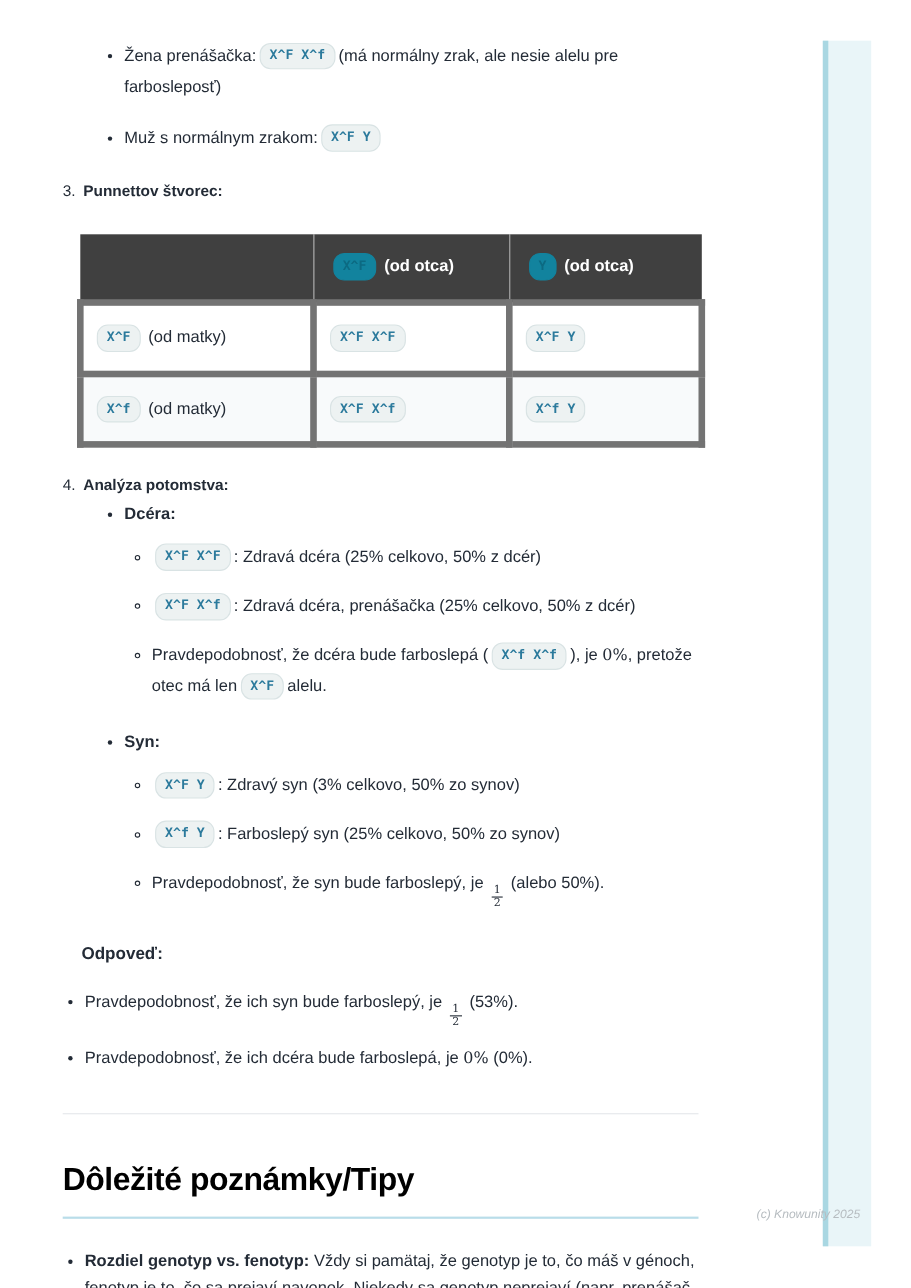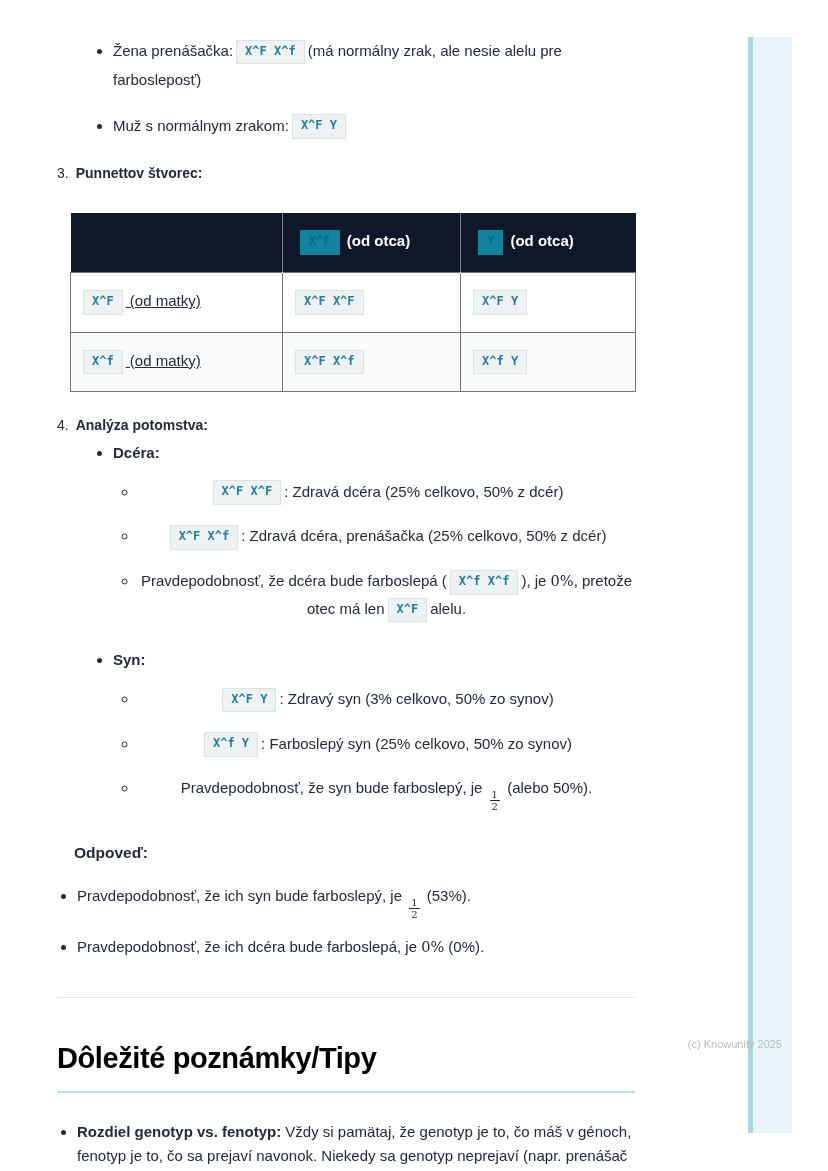--- a/index.html
+++ b/index.html
@@ -21,36 +21,36 @@
   
   ul { margin: 0; }
   ul.intro { list-style: disc; padding-left: 56px; margin-top: 0; }
   ul.intro > li { margin-bottom: 16px; line-height: 1.95; }
   .num-heading { margin-top: 24px; font-size: 14px; line-height: 1.4; }
   .num-heading .num { margin-right: 7px; }
   .num-heading strong { font-weight: 700; }
   ul.l1 { list-style: disc; padding-left: 56px; margin-top: 8px; }
   ul.l1 > li { margin-bottom: 6px; }
   .sub-label { font-weight: 700; }
-  ul.l2 { list-style: circle; padding-left: 25px; margin: 17px 0 28px 0; text-align: center; }
+  ul.l2 { list-style: circle; padding-left: 25px; margin: 17px 0 28px 0; }
   ul.l2 > li { margin-bottom: 17px; line-height: 1.85; }
   ul.plain { list-style: disc; padding-left: 20px; margin-top: 22px; }
   ul.plain > li { margin-bottom: 15px; line-height: 1.6; }
   ul.tips { list-style: disc; padding-left: 20px; margin-top: 27px; }
   ul.tips > li { margin-bottom: 17px; line-height: 1.55; }
   
   .badge {
     display: inline-block;
     font-family: "DejaVu Sans Mono", monospace;
     font-size: 12px;
     font-weight: 700;
     color: #2b7a9c;
     background: #edf2f2;
     border: 1px solid #d9e3e4;
-    border-radius: 0;
+    border-radius: 10px;
     padding: 3px 8px 4px 8px;
     margin: 0 3px;
     vertical-align: middle;
     white-space: pre;
     line-height: 1.3;
   }
   .badge-hdr {
     background: #12839e;
     border-color: #12839e;
     color: #0c6a82;
@@ -59,33 +59,32 @@
   table.punnett {
     border-collapse: collapse;
     margin: 30px 0 0 13px;
     width: 565px;
     table-layout: fixed;
   }
   table.punnett col.c1 { width: 212px; }
   table.punnett col.c2 { width: 178px; }
   table.punnett col.c3 { width: 175px; }
   table.punnett th {
-    background: #0f172a;
+    background: #404040;
     color: #ffffff;
     font-weight: 700;
     text-align: left;
     padding: 17px 14px;
     font-size: 15px;
   }
   table.punnett th + th { border-left: 1px solid rgba(255,255,255,0.45); }
   table.punnett td {
-    border: 1px solid #737373;
+    border: 6px solid #737373;
     padding: 17px 12px;
     background: #ffffff;
-    text-decoration: underline;
   }
   table.punnett tr.alt td { background: #f8fafb; }
   table.punnett td .badge { margin-left: 0; }
   
   .answer-label { font-weight: 700; margin: 32px 0 0 17px; font-size: 15.5px; }
   hr.sep { border: none; border-top: 1px solid #e4e7ea; margin: 38px 0 0 0; }
   h1.notes-title {
     color: #000000;
     font-size: 29px;
     font-weight: 700;
@@ -114,25 +113,26 @@
     position: absolute;
     left: 748px; top: 37px;
     width: 44px; height: 1096px;
     background: #e9f5f8;
     border-left: 5px solid #a9d7e2;
     box-sizing: border-box;
     z-index: 1;
   }
   .watermark {
     position: absolute;
-    right: 46px; top: 1038px;
+    right: 46px; top: 1098px;
     font-size: 11px;
     color: #b6bcc0;
     z-index: 2;
     white-space: nowrap;
+    font-style: italic;
   }
 </style>
 </head>
 <body>
 
 <div class="content">
 
   <ul class="intro">
     <li>
       <span>Žena prenášačka:</span><code class="badge">X^F X^f</code><span>(má normálny zrak, ale nesie alelu pre farbosleposť)</span>

